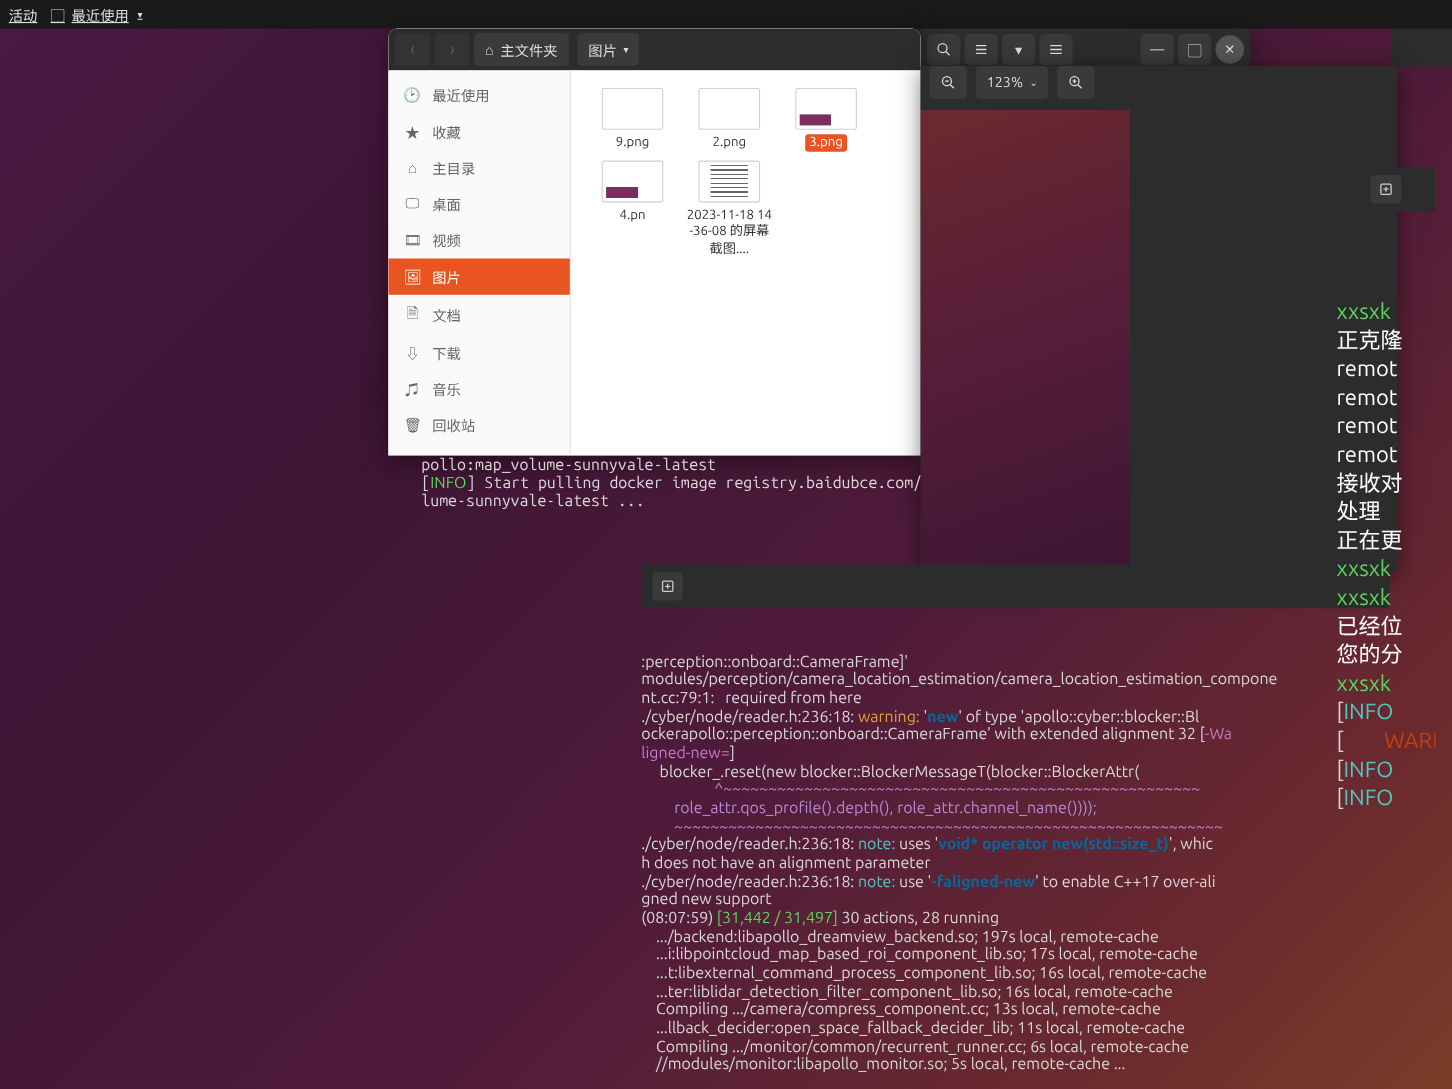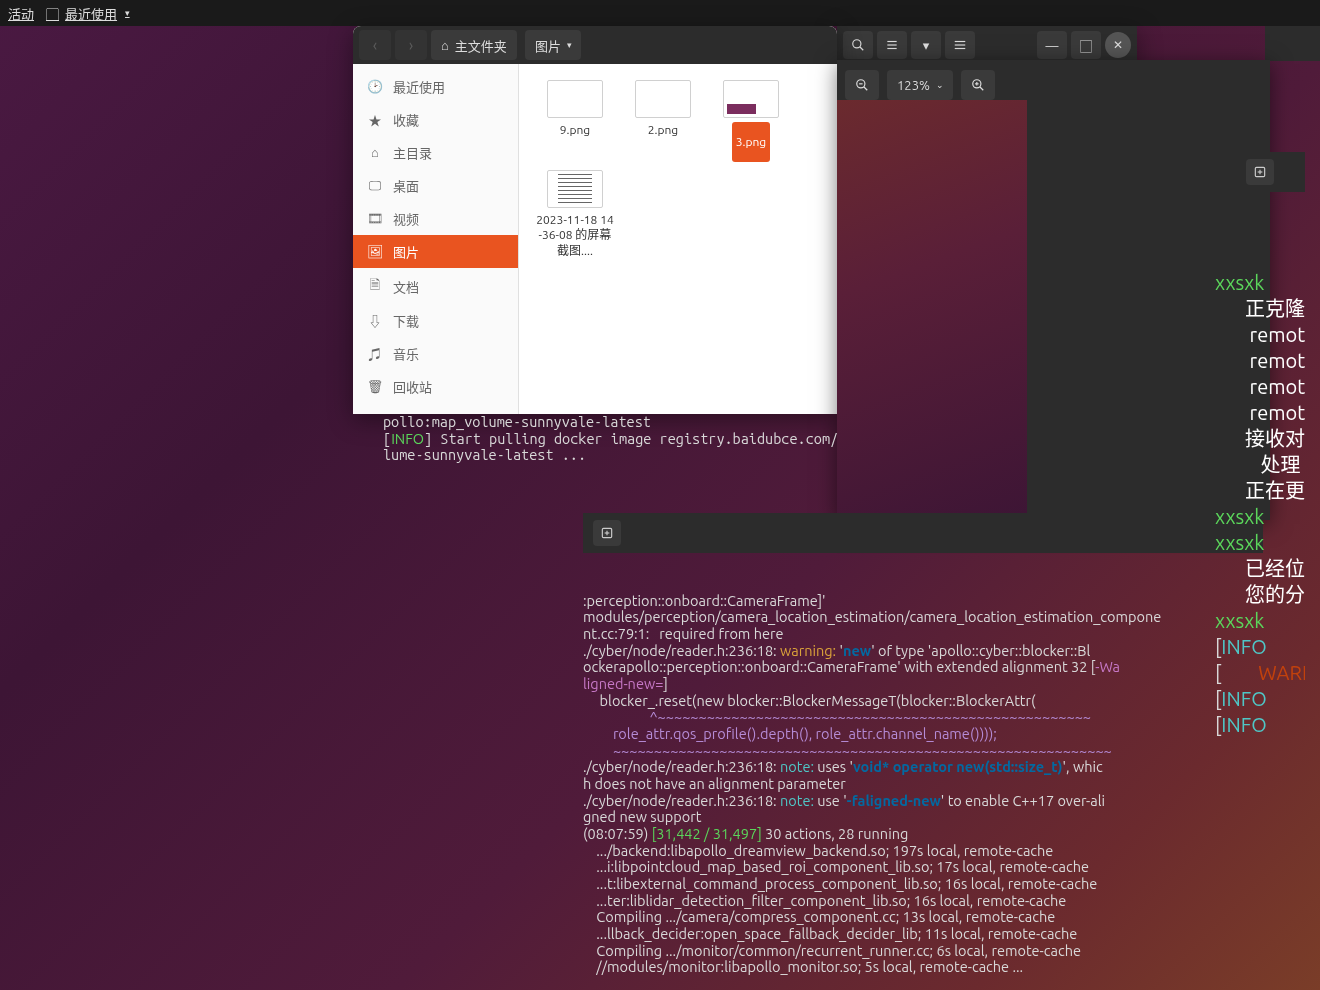--- a/index.html
+++ b/index.html
@@ -72,29 +72,29 @@
 }
 .fm-thumb.thumb-doc { padding: 3px; }
 .fm-thumb.thumb-doc::before {
   content: ""; display: block; width: 70%; height: 100%;
   background: repeating-linear-gradient(to bottom, #666 0 1px, transparent 1px 4px);
 }
 .fm-label {
   font-size: 12px; color: #333; text-align: center; line-height: 1.3;
   word-break: break-all; max-width: 80px;
 }
-.fm-file.selected .fm-label { background: #e95420; color: #fff; border-radius: 3px; padding: 12px 4px; }
+.fm-file.selected .fm-label { background: #e95420; color: #fff; border-radius: 3px; padding: 0 4px; }
 
 
 .iv-window {
   position: absolute; top: 60px; left: 837px; width: 433px; height: 460px;
   background: #2c2c2c; color: #ddd; box-shadow: 0 4px 20px rgba(0,0,0,0.5);
 }
 .iv-toolbar {
-  height: 40px; display: flex; align-items: flex-end; padding: 0 8px; gap: 8px;
+  height: 40px; display: flex; align-items: flex-start; padding: 0 8px; gap: 8px;
   background: #2c2c2c;
 }
 .iv-zoom-group { display: flex; align-items: center; gap: 0; background: #3a3a3a; border-radius: 4px; height: 30px; }
 .iv-zoom-btn { width: 34px; height: 30px; display: flex; align-items: center; justify-content: center; cursor: pointer; }
 .iv-zoom-value { padding: 0 10px; font-size: 13px; display: flex; align-items: center; gap: 6px; }
 .iv-image-area {
   height: calc(100% - 40px);
   display: flex; align-items: flex-start; justify-content: flex-start;
 }
 .iv-preview {
@@ -146,21 +146,21 @@
   position: absolute; top: 100px; left: 1215px; width: 90px;
   background: rgba(20,5,18,0.0); font-family: "Ubuntu Mono", monospace;
   font-size: 20px; line-height: 1.3; color: #d8d8d8; white-space: pre; overflow: hidden;
 }
 .term3-tab {
   height: 40px; background: #2c2c2c; display: flex; align-items: center;
   justify-content: center; margin-bottom: 26px;
 }
 .term3-tab-btn { width: 28px; height: 26px; background: #3a3a3a; border-radius: 4px; display: flex; align-items: center; justify-content: center; color: #ccc;}
 .c-green2 { color: #5bd65b; }
-.c-white { color: #fff; text-align: right; }
+.c-white { color: #fff; }
 .c-orange { color: #c2410c; padding-left: 37px; }
 .c-cyan { color: #4fc6c6; }
 
 
 .right-strip { position: absolute; top: 26px; right: 0; width: 55px; height: 35px; background: #2c2c2c; }
 </style>
 </head>
 <body>
 
 <div class="topbar">
@@ -263,20 +263,24 @@
           <div class="fm-thumb "></div>
           <div class="fm-label">9.png</div>
         </div>
         <div class="fm-file">
           <div class="fm-thumb "></div>
           <div class="fm-label">2.png</div>
         </div>
         <div class="fm-file selected">
           <div class="fm-thumb thumb-bar"></div>
           <div class="fm-label">3.png</div>
+        </div>
+        <div class="fm-file">
+          <div class="fm-thumb thumb-bar"></div>
+          <div class="fm-label">4.pn</div>
         </div>
         <div class="fm-file">
           <div class="fm-thumb thumb-doc"></div>
           <div class="fm-label">2023-11-18 14-36-08 的屏幕截图....</div>
         </div>
       </div>
   </div>
 </div>
 
 <div class="iv-window">

